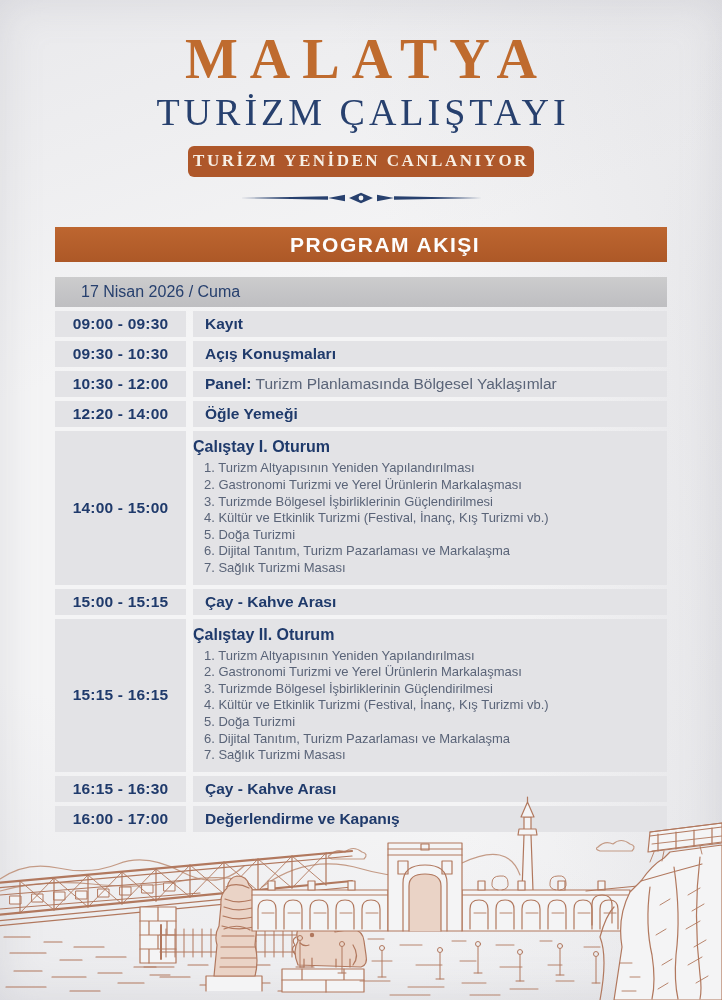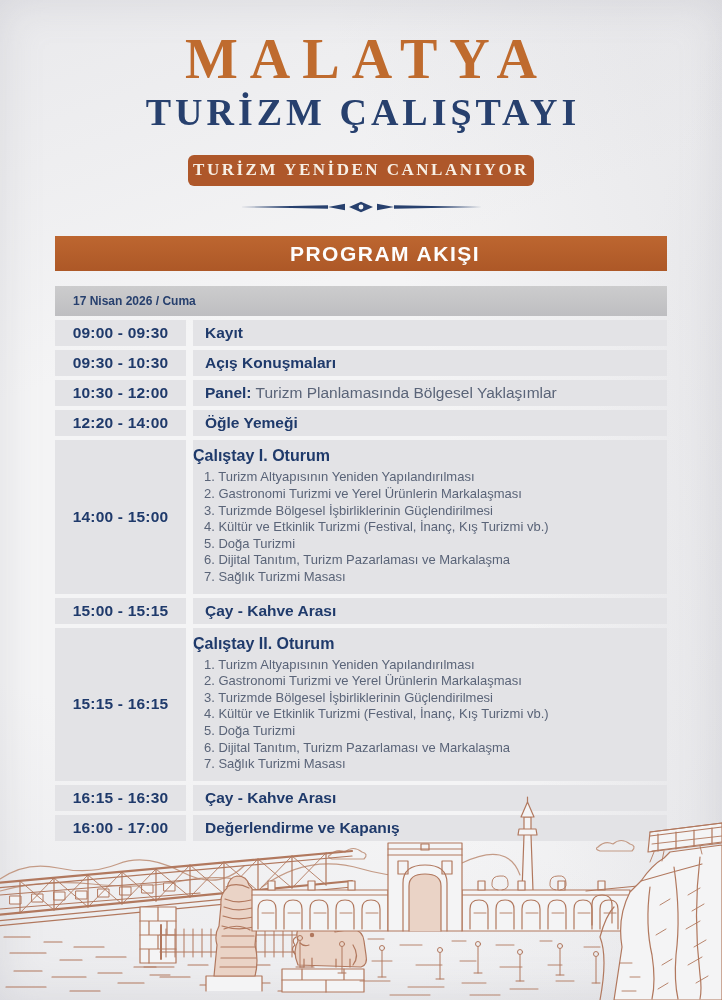--- a/index.html
+++ b/index.html
@@ -16,45 +16,45 @@
     box-shadow: inset 0 0 40px rgba(160,160,170,.25);
   }
   
   .hdr { text-align:center; padding-top:30px; }
   .title {
     font-family:"Liberation Serif", serif; font-weight:bold;
     font-size:56px; line-height:1.05; letter-spacing:12px;
     color:#bf6b2e; text-indent:12px;
   }
   .subtitle {
-    font-family:"Liberation Serif", serif; font-weight:bold;
+    font-family:"Liberation Serif", serif; font-weight:normal;
     font-size:38px; line-height:1.15; letter-spacing:4px;
     color:#27406e; text-indent:4px; margin-top:2px;
   }
   .badge {
-    display:inline-block; margin-top:21px;
+    display:inline-block; margin-top:12px;
     background:#ae572a; color:#f7efe5;
     font-family:"Liberation Serif", serif; font-weight:bold;
     font-size:17px; letter-spacing:2.5px;
     padding:5px 5px 6px; border-radius:6px;text-align:center;
   }
   .divider { display:block; margin:13px auto 0; }
   
   .program-bar {
     margin:21px 55px 0; height:35px;
     background:linear-gradient(#bd6630,#ad5827);
     color:#fdfdfd; font-weight:bold; font-size:21px; letter-spacing:1.5px;
     display:flex; align-items:center; justify-content:center;padding-left:48px;
   }
   
   .table { margin:15px 55px 0; }
   .date-row {
     height:30px; background:linear-gradient(#cccccd,#bebec1);
-    display:flex; align-items:center; padding-left:18px;
-    color:#27406e; font-weight:bold; font-size:12px;
+    display:flex; align-items:center; padding-left:26px;
+    color:#27406e; font-weight:normal; font-size:16px;
   }
   .row { display:flex; gap:7px; margin-top:4px; }
   .time {
     flex:0 0 131px; background:#e3e3e6;
     display:flex; align-items:center; justify-content:center;
     color:#1f3a6b; font-weight:bold; font-size:15.5px; letter-spacing:.2px;
   }
   .desc {
     flex:1; background:#e3e3e6; padding:4px 12px;
     display:flex; flex-direction:column; justify-content:center;

